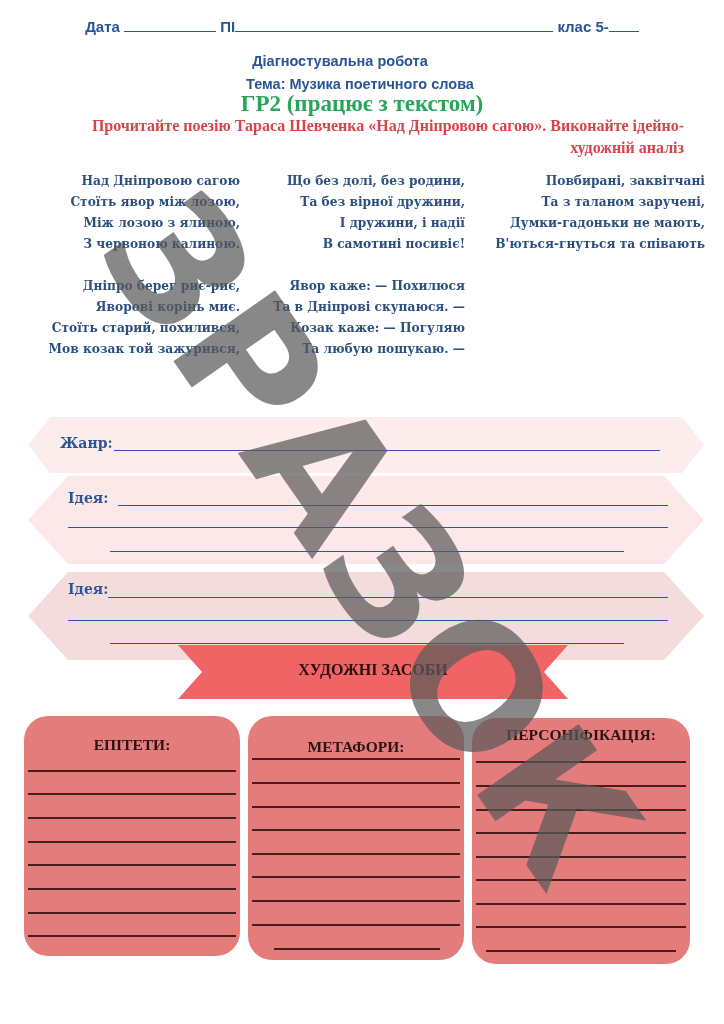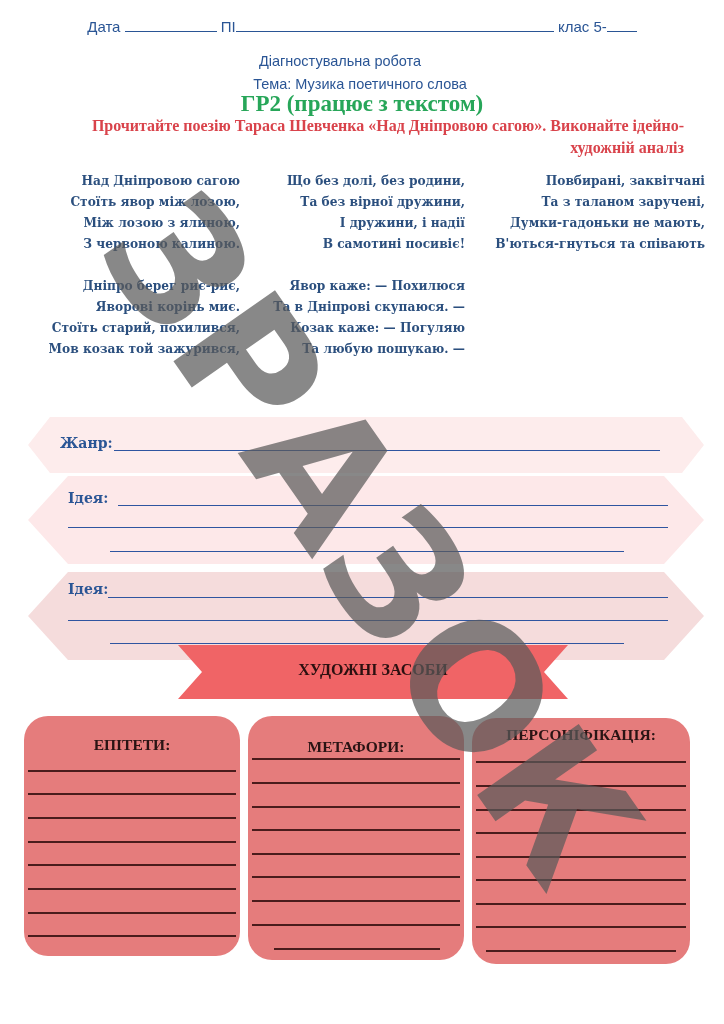--- a/index.html
+++ b/index.html
@@ -2,26 +2,26 @@
 <html><head>
 <meta charset="utf-8">
 <style>
   html, body { margin:0; padding:0; }
   body {
     width:724px; height:1024px; background:#ffffff; position:relative; overflow:hidden;
     font-family: "DejaVu Serif", serif;
   }
   .header-line {
     position:absolute; top:18px; left:0; width:724px; text-align:center;
-    font-family:"Liberation Sans", sans-serif; font-weight:normal; font-size:15px; color:#2a5595;
+    font-family:"Liberation Sans", sans-serif; font-weight:bold; font-size:15px; color:#2a5595;
   }
   .header-line .blank { display:inline-block; border-bottom:1.5px solid #2a5595; height:12px; vertical-align:baseline; }
   .sub1, .sub2 {
     position:absolute; left:0; width:680px; text-align:center;
-    font-family:"Liberation Sans", sans-serif; font-weight:normal; font-size:14.5px; color:#2a5595;
+    font-family:"Liberation Sans", sans-serif; font-weight:bold; font-size:14.5px; color:#2a5595;
   }
   .sub1 { top:53px; }
   .sub2 { top:76px;padding-left:20px; }
   .group {
     position:absolute; top:91px; left:0; width:724px; text-align:center;
     font-family:"Liberation Serif", serif; font-weight:bold; font-size:23px; color:#27a659;
   }
   .instr {
     position:absolute; top:115px; left:40px; width:644px; text-align:right;
     font-family:"Liberation Serif", serif; font-weight:bold; font-size:16px; line-height:22px; color:#d9434b;

